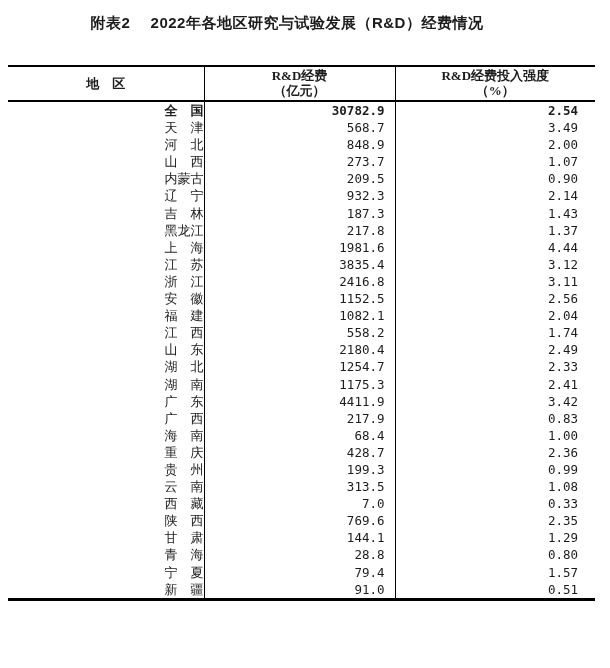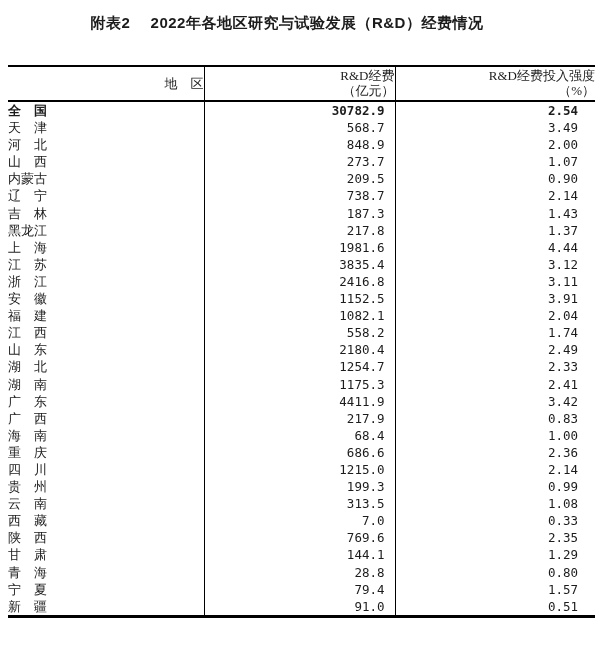--- a/index.html
+++ b/index.html
@@ -31,36 +31,36 @@
     border-top: 2px solid #000;
     border-bottom: 3px solid #000;
   }
   table.rd-table th:nth-child(n+2),
   table.rd-table td:nth-child(n+2) {
     border-left: 1px solid #000;
   }
   thead tr { height: 31px; }
   thead th {
     border-bottom: 2px solid #000;
-    font-weight: normal;
+    font-weight: bold;
     font-size: 13px;
     line-height: 15px;
     padding: 1px 0 2px 0;
-    text-align: right;
+    text-align: center;
     vertical-align: middle;
   }
   tbody tr { height: 17.1px; }
   tbody td {
     font-size: 13px;
     line-height: 17.1px;
     padding: 0;
     vertical-align: middle;
     white-space: nowrap;
   }
-  td.region { text-align: left; }
+  td.region { text-align: right; }
   td.num {
     text-align: right;
     font-family: "DejaVu Sans Mono", monospace;
     font-size: 12.5px;
   }
   td.exp { padding-right: 10px; }
   td.intn { padding-right: 17px; margin-top: 40px; }
   tr.bold td { font-weight: bold; }
 </style>
 </head>
@@ -119,21 +119,21 @@
         </tr>
 
         <tr>
           <td class="region">内蒙古</td>
           <td class="num exp">209.5</td>
           <td class="num intn">0.90</td>
         </tr>
 
         <tr>
           <td class="region">辽　宁</td>
-          <td class="num exp">738.7</td>
+          <td class="num exp">932.3</td>
           <td class="num intn">2.14</td>
         </tr>
 
         <tr>
           <td class="region">吉　林</td>
           <td class="num exp">187.3</td>
           <td class="num intn">1.43</td>
         </tr>
 
         <tr>
@@ -156,21 +156,21 @@
 
         <tr>
           <td class="region">浙　江</td>
           <td class="num exp">2416.8</td>
           <td class="num intn">3.11</td>
         </tr>
 
         <tr>
           <td class="region">安　徽</td>
           <td class="num exp">1152.5</td>
-          <td class="num intn">3.91</td>
+          <td class="num intn">2.56</td>
         </tr>
 
         <tr>
           <td class="region">福　建</td>
           <td class="num exp">1082.1</td>
           <td class="num intn">2.04</td>
         </tr>
 
         <tr>
           <td class="region">江　西</td>
@@ -210,29 +210,24 @@
         </tr>
 
         <tr>
           <td class="region">海　南</td>
           <td class="num exp">68.4</td>
           <td class="num intn">1.00</td>
         </tr>
 
         <tr>
           <td class="region">重　庆</td>
-          <td class="num exp">686.6</td>
+          <td class="num exp">428.7</td>
           <td class="num intn">2.36</td>
         </tr>
 
-        <tr>
-          <td class="region">四　川</td>
-          <td class="num exp">1215.0</td>
-          <td class="num intn">2.14</td>
-        </tr>
 
         <tr>
           <td class="region">贵　州</td>
           <td class="num exp">199.3</td>
           <td class="num intn">0.99</td>
         </tr>
 
         <tr>
           <td class="region">云　南</td>
           <td class="num exp">313.5</td>

